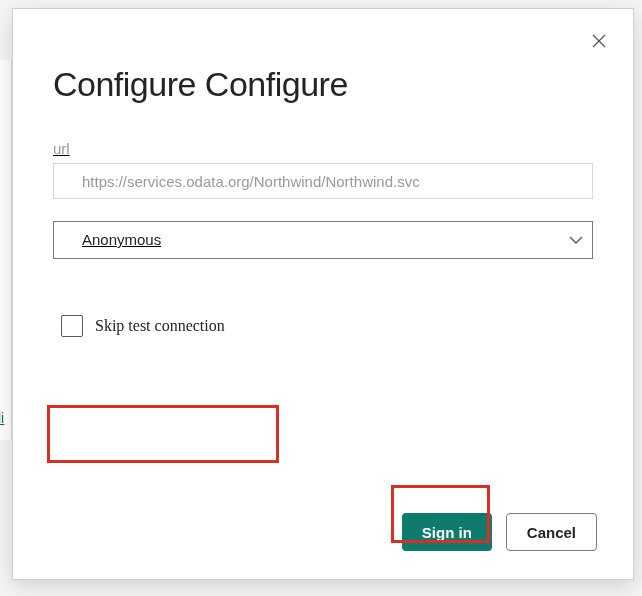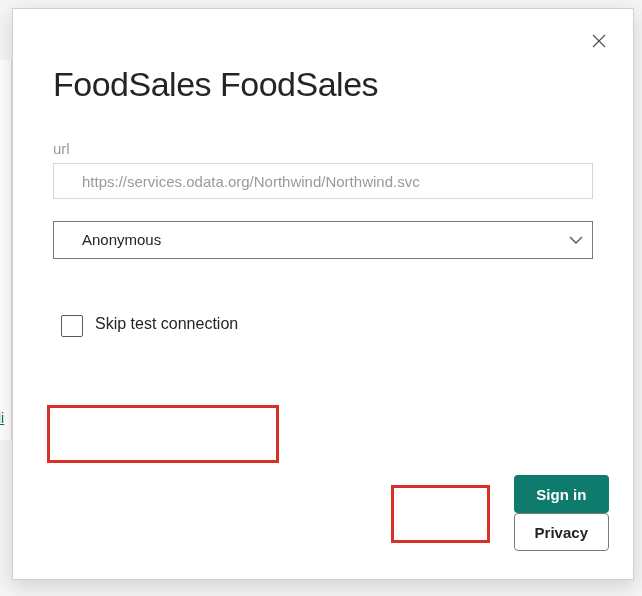--- a/index.html
+++ b/index.html
@@ -43,21 +43,21 @@
       color: #555;
     }
     .title {
       font-size: 34px;
       font-weight: 400;
       color: #242424;
       margin-top: 24px;
       margin-bottom: 36px;
       letter-spacing: -0.5px;
     }
-    .field { margin-bottom: 22px; }
+    .field { margin-bottom: 22px; text-decoration: underline; }
     .label {
       font-size: 15px;
       color: #333;
       margin-bottom: 6px;
       display: block;
     }
     .label.muted { color: #9a9a9a; }
     .text-input {
       width: 100%;
       height: 36px;
@@ -87,24 +87,25 @@
     .select-caret {
       position: absolute;
       right: 10px;
       top: 50%;
       transform: translateY(-50%);
       pointer-events: none;
       color: #555;
     }
     .checkbox-row {
       display: inline-flex;
-      align-items: flex-start;
+      align-items: center;
       gap: 12px;
       margin-top: 28px;
       padding: 6px 8px;
+      font-family: Liberation Serif, serif;
     }
     .checkbox {
       width: 22px;
       height: 22px;
       border: 1px solid #5a5a5a;
       border-radius: 2px;
       background: #fff;
       cursor: pointer;
     }
     .checkbox-label {
@@ -125,23 +126,23 @@
       left: 378px;
       top: 476px;
       width: 99px;
       height: 58px;
       border: 3px solid #d93025;
       pointer-events: none;
     }
     .footer {
       position: absolute;
       bottom: 28px;
-      right: 24px;
+      right: 36px;
       display: flex;
-      flex-direction: column;
+      gap: 14px;
     }
     .btn {
       height: 38px;
       padding: 0 20px;
       font-size: 15px;
       font-weight: 600;
       border-radius: 4px;
       cursor: pointer;
       display: inline-flex;
       align-items: center;
@@ -175,21 +176,21 @@
 
 <div class="dialog">
 
   <div class="close-btn">
     <svg width="14" height="14" viewBox="0 0 14 14">
       <line x1="1" y1="1" x2="13" y2="13" stroke="currentColor" stroke-width="1.2"></line>
       <line x1="13" y1="1" x2="1" y2="13" stroke="currentColor" stroke-width="1.2"></line>
     </svg>
   </div>
 
-  <h1 class="title">FoodSales FoodSales</h1>
+  <h1 class="title">Configure Configure</h1>
 
   <div class="field">
     <label class="label muted">url</label>
     <input type="text" class="text-input" placeholder="https://services.odata.org/Northwind/Northwind.svc" style="">
   </div>
 
   <div class="field">
     <div class="select-wrap">
       <div class="select" style="line-height:36px;padding-left:28px;">Anonymous</div>
       <svg class="select-caret" width="14" height="8" viewBox="0 0 14 8">
@@ -201,19 +202,19 @@
   <div class="field">
   </div>
 
   <div class="checkbox-row">
     <div class="checkbox"></div>
     <span class="checkbox-label">Skip test connection</span>
   </div>
 
   <div class="footer">
     <button class="btn btn-primary">Sign in</button>
-    <button class="btn btn-secondary">Privacy</button>
+    <button class="btn btn-secondary">Cancel</button>
   </div>
 
   <div class="highlight-skip"></div>
   <div class="highlight-signin"></div>
 
 </div>
 
 </body></html>

